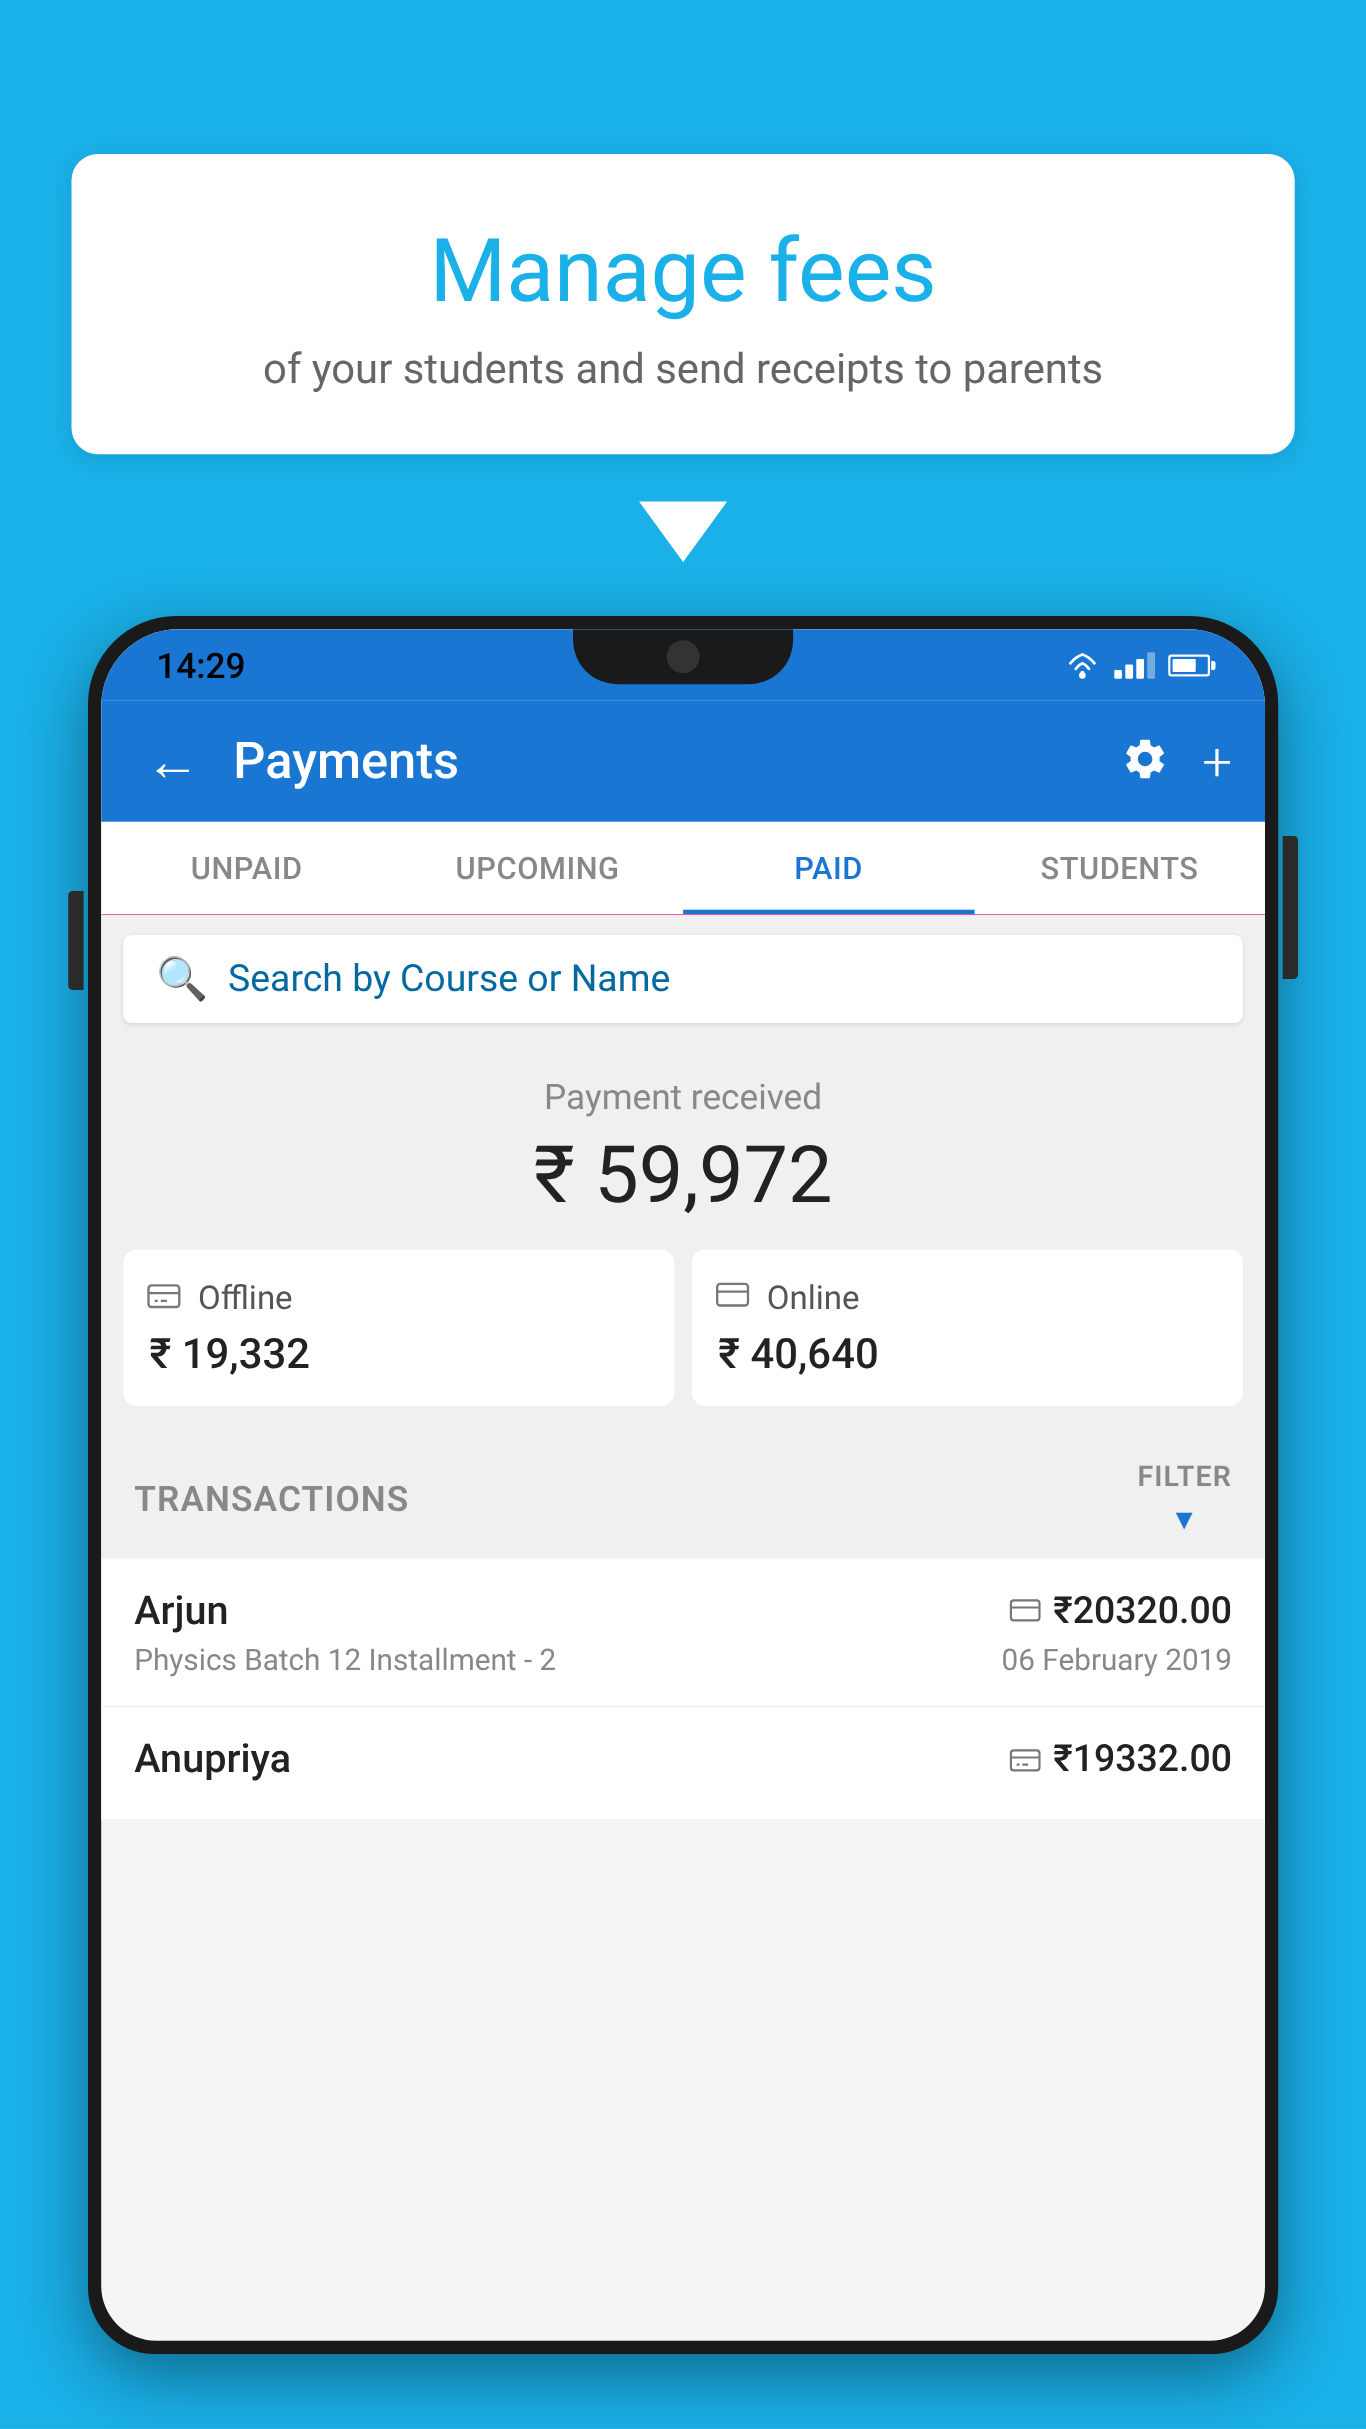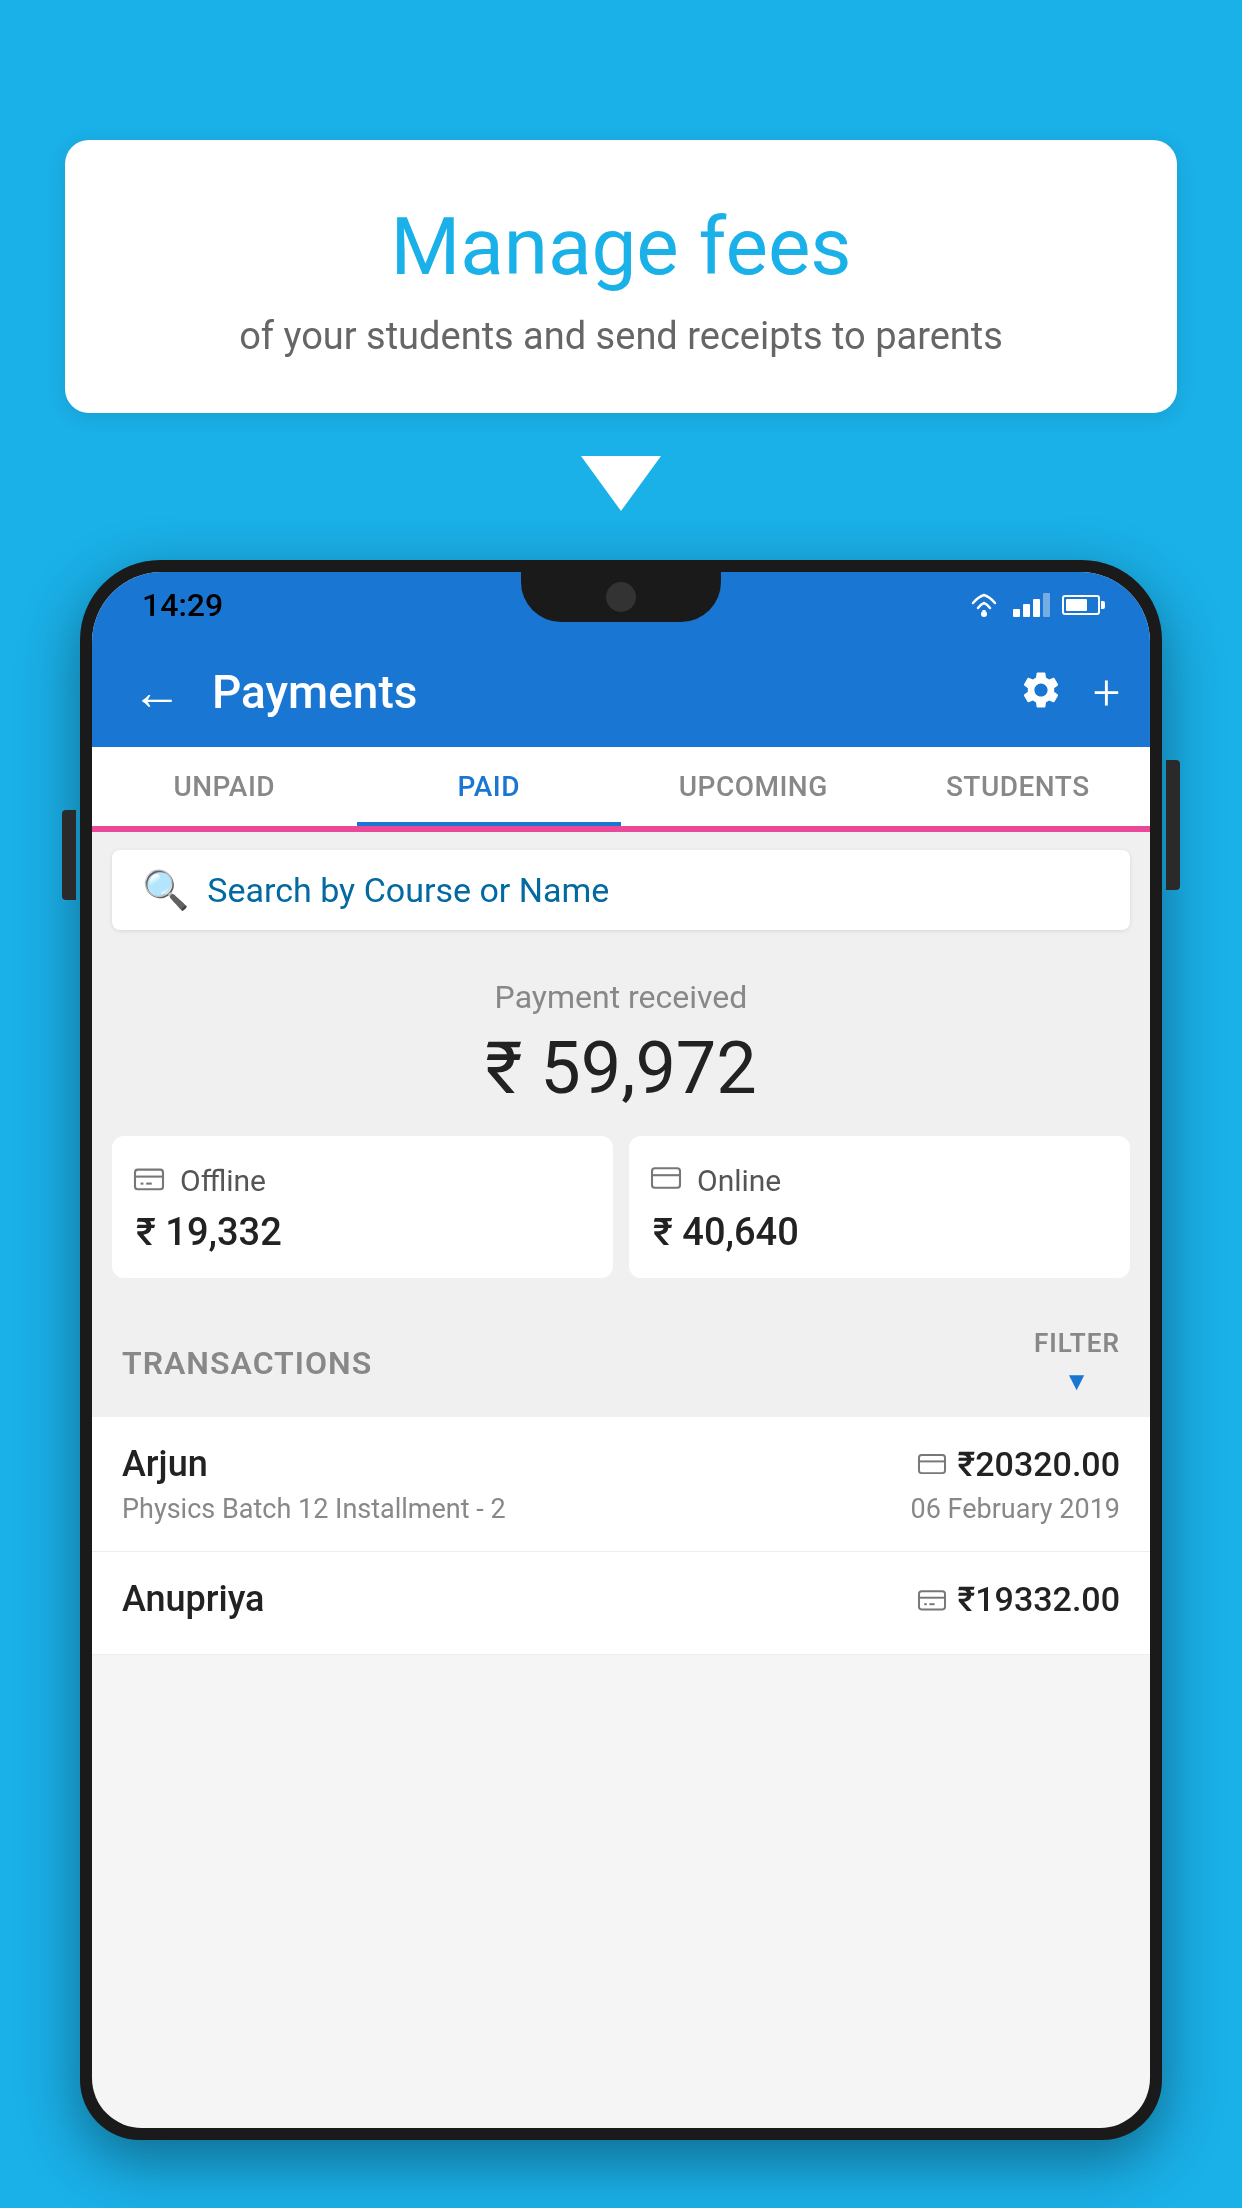--- a/index.html
+++ b/index.html
@@ -218,21 +218,21 @@
       height: 50px;
       background: #1a1a1a;
       border-radius: 0 0 40px 40px;
       z-index: 10;
     }
 
     
     .tabs {
       background: white;
       display: flex;
-      border-bottom: 6px solid #ec4899;
+      border-bottom: 1px solid #ec4899;
       height: 85px;
     }
 
     .tab {
       flex: 1;
       display: flex;
       align-items: center;
       justify-content: center;
       font-size: 28px;
       font-weight: 500;
@@ -485,22 +485,22 @@
             <svg class="gear-svg" viewBox="0 0 24 24">
               <path d="M19.14,12.94c0.04-0.3,0.06-0.61,0.06-0.94c0-0.32-0.02-0.64-0.07-0.94l2.03-1.58c0.18-0.14,0.23-0.41,0.12-0.61 l-1.92-3.32c-0.12-0.22-0.37-0.29-0.59-0.22l-2.39,0.96c-0.5-0.38-1.03-0.7-1.62-0.94L14.4,2.81c-0.04-0.24-0.24-0.41-0.48-0.41 h-3.84c-0.24,0-0.43,0.17-0.47,0.41L9.25,5.35C8.66,5.59,8.12,5.92,7.63,6.29L5.24,5.33c-0.22-0.08-0.47,0-0.59,0.22L2.74,8.87 C2.62,9.08,2.66,9.34,2.86,9.48l2.03,1.58C4.84,11.36,4.8,11.69,4.8,12s0.02,0.64,0.07,0.94l-2.03,1.58 c-0.18,0.14-0.23,0.41-0.12,0.61l1.92,3.32c0.12,0.22,0.37,0.29,0.59,0.22l2.39-0.96c0.5,0.38,1.03,0.7,1.62,0.94l0.36,2.54 c0.05,0.24,0.24,0.41,0.48,0.41h3.84c0.24,0,0.44-0.17,0.47-0.41l0.36-2.54c0.59-0.24,1.13-0.56,1.62-0.94l2.39,0.96 c0.22,0.08,0.47,0,0.59-0.22l1.92-3.32c0.12-0.22,0.07-0.47-0.12-0.61L19.14,12.94z M12,15.6c-1.98,0-3.6-1.62-3.6-3.6 s1.62-3.6,3.6-3.6s3.6,1.62,3.6,3.6S13.98,15.6,12,15.6z"></path>
             </svg>
           </div>
           <div class="icon-btn plus-icon">+</div>
         </div>
       </div>
 
       <div class="tabs">
         <div class="tab">UNPAID</div>
+        <div class="tab">UPCOMING</div>
         <div class="tab active">PAID</div>
-        <div class="tab">UPCOMING</div>
         <div class="tab">STUDENTS</div>
       </div>
 
       <div class="search-container">
         <div class="search-bar">
           <span class="search-icon">🔍</span>
           <span class="search-placeholder">Search by Course or Name</span>
         </div>
       </div>
 

